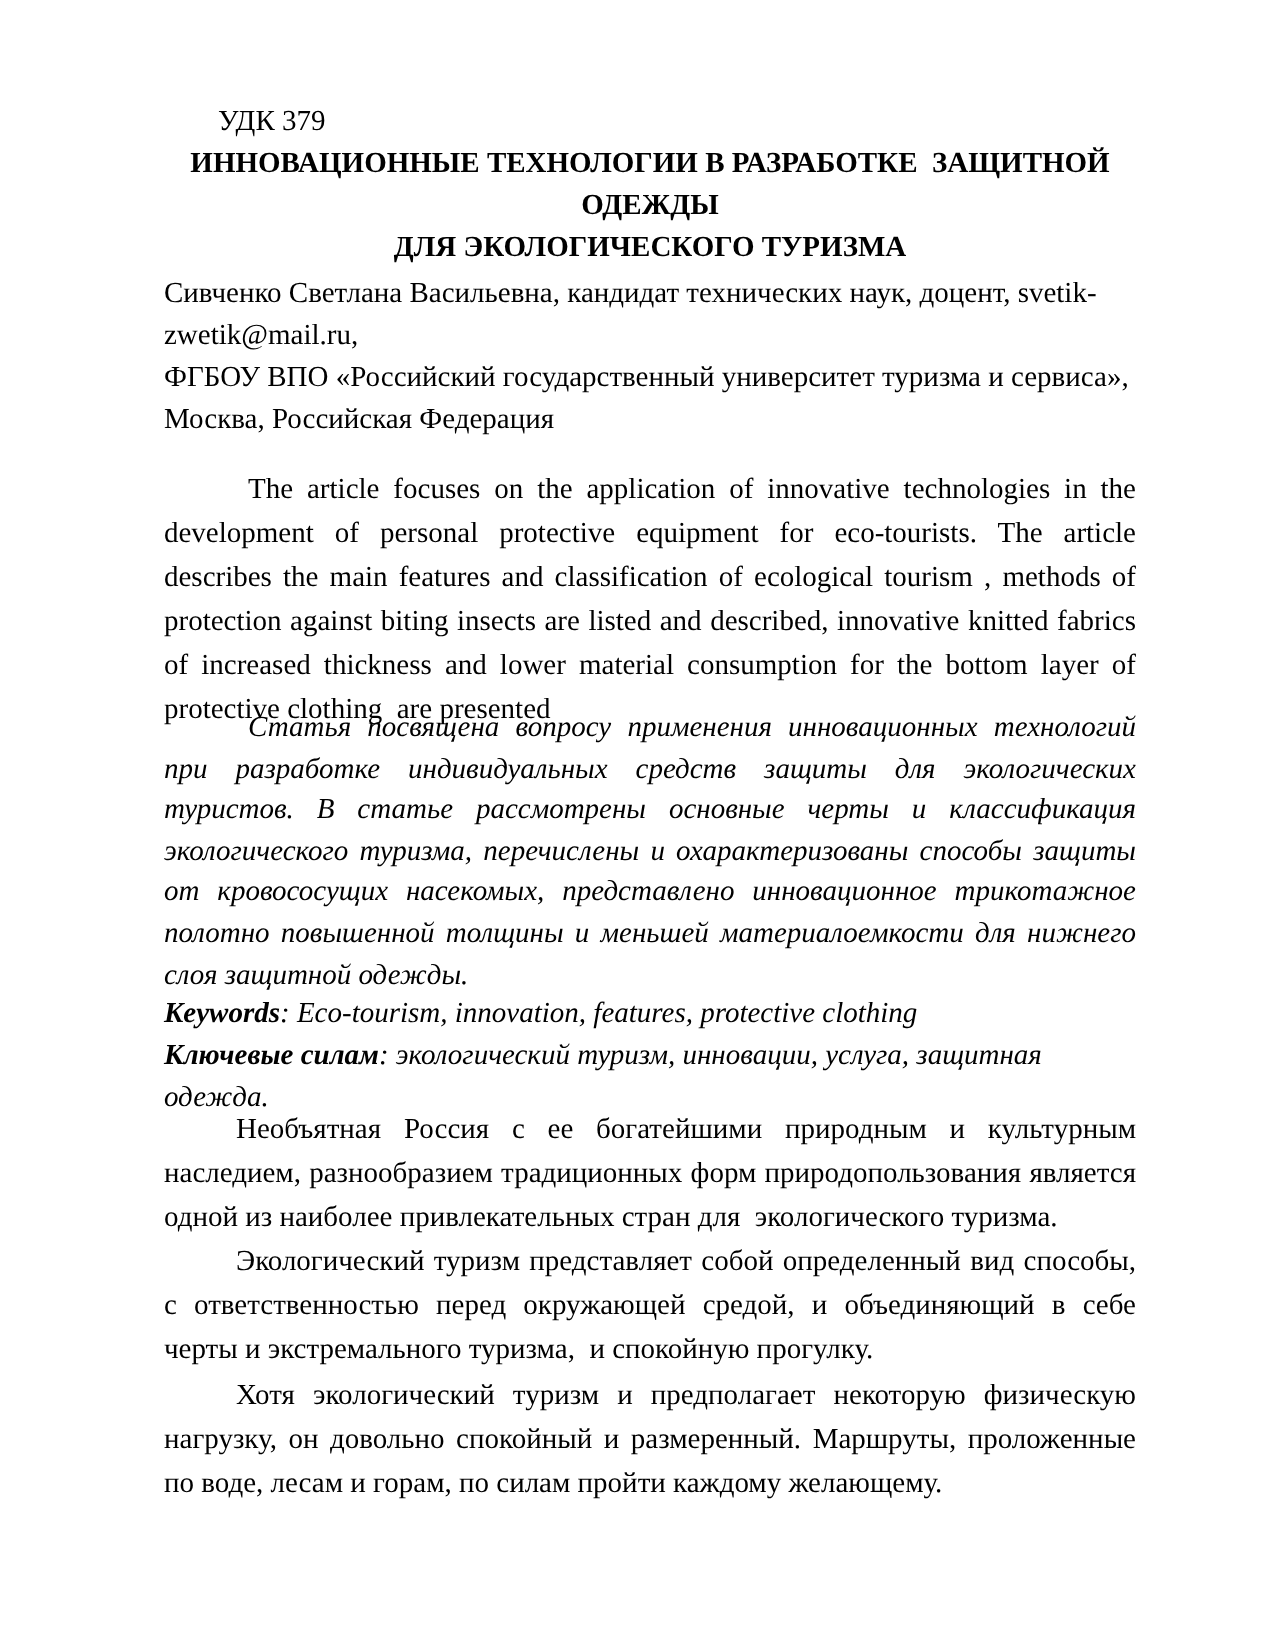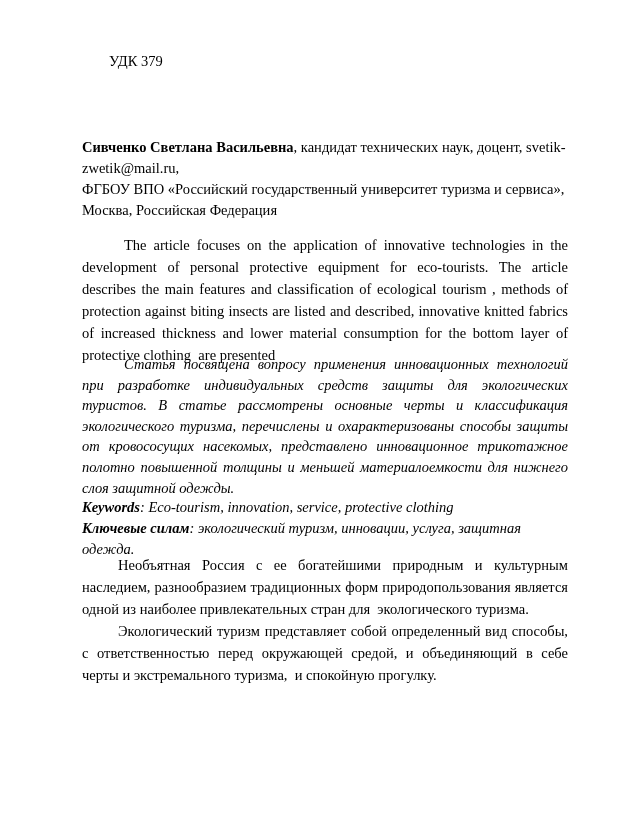--- a/index.html
+++ b/index.html
@@ -34,21 +34,21 @@
     top: 72px;
     line-height: 21px;
     text-align: center;
     font-weight: bold;
   }
   #author {
     top: 137px;
     line-height: 21px;
     text-align: left;
   }
-  #author .b { font-weight: bold; }
+  #author .b { font-weight: normal; }
   #abs-en {
     top: 234px;
     line-height: 22px;
     text-align: justify;
     text-justify: inter-word;
     text-indent: 42px;
   }
   #abs-ru {
     top: 354px;
     line-height: 20.6px;
@@ -71,33 +71,38 @@
   }
   #body-text p { text-indent: 36px; }
 </style>
 </head>
 <body>
 
 <div class="page">
 
   <p id="udc" class="sect pre">УДК 379</p>
 
+  <div id="title" class="sect">
+    <p class="pre">ИННОВАЦИОННЫЕ ТЕХНОЛОГИИ В РАЗРАБОТКЕ  ЗАЩИТНОЙ ОДЕЖДЫ</p>
+    <p class="pre">ДЛЯ ЭКОЛОГИЧЕСКОГО ТУРИЗМА</p>
+  </div>
 
   <div id="author" class="sect">
     <p class="pre"><span class="b">Сивченко Светлана Васильевна</span><span>, кандидат технических наук, доцент, svetik-zwetik@mail.ru,</span></p>
     <p class="pre">ФГБОУ ВПО «Российский государственный университет туризма и сервиса», Москва, Российская Федерация</p>
   </div>
 
   <p id="abs-en" class="sect pre">The article focuses on the application of innovative technologies in the development of personal protective equipment for eco-tourists. The article describes the main features and classification of ecological tourism , methods of protection against biting insects are listed and described, innovative knitted fabrics  of increased thickness and lower material consumption for the bottom layer of protective clothing  are presented</p>
 
   <p id="abs-ru" class="sect pre">Статья посвящена вопросу применения инновационных технологий при разработке индивидуальных средств защиты для экологических туристов. В статье рассмотрены основные черты и классификация экологического туризма, перечислены и охарактеризованы способы защиты от кровососущих насекомых, представлено инновационное трикотажное полотно повышенной толщины и меньшей материалоемкости для нижнего слоя защитной одежды.</p>
 
   <div id="keywords" class="sect">
-    <p class="pre"><span class="kw-label">Keywords</span><span>: Eco-tourism, innovation, service, protective clothing</span></p>
+    <p class="pre"><span class="kw-label">Keywords</span><span>: Eco-tourism, innovation, features, protective clothing</span></p>
     <p class="pre"><span class="kw-label">Ключевые силам</span><span>: экологический туризм, инновации, услуга, защитная одежда.</span></p>
   </div>
 
   <div id="body-text" class="sect">
     <p class="pre">Необъятная Россия с ее богатейшими природным и культурным наследием, разнообразием традиционных форм природопользования является одной из наиболее привлекательных стран для  экологического туризма.</p>
     <p class="pre">Экологический туризм представляет собой определенный вид способы, с ответственностью перед окружающей средой, и объединяющий в себе черты и экстремального туризма,  и спокойную прогулку.</p>
+    <p class="pre">Хотя экологический туризм и предполагает некоторую физическую нагрузку, он довольно спокойный и размеренный. Маршруты, проложенные по воде, лесам и горам, по силам пройти каждому желающему.</p>
   </div>
 
 </div>
 
 </body></html>

